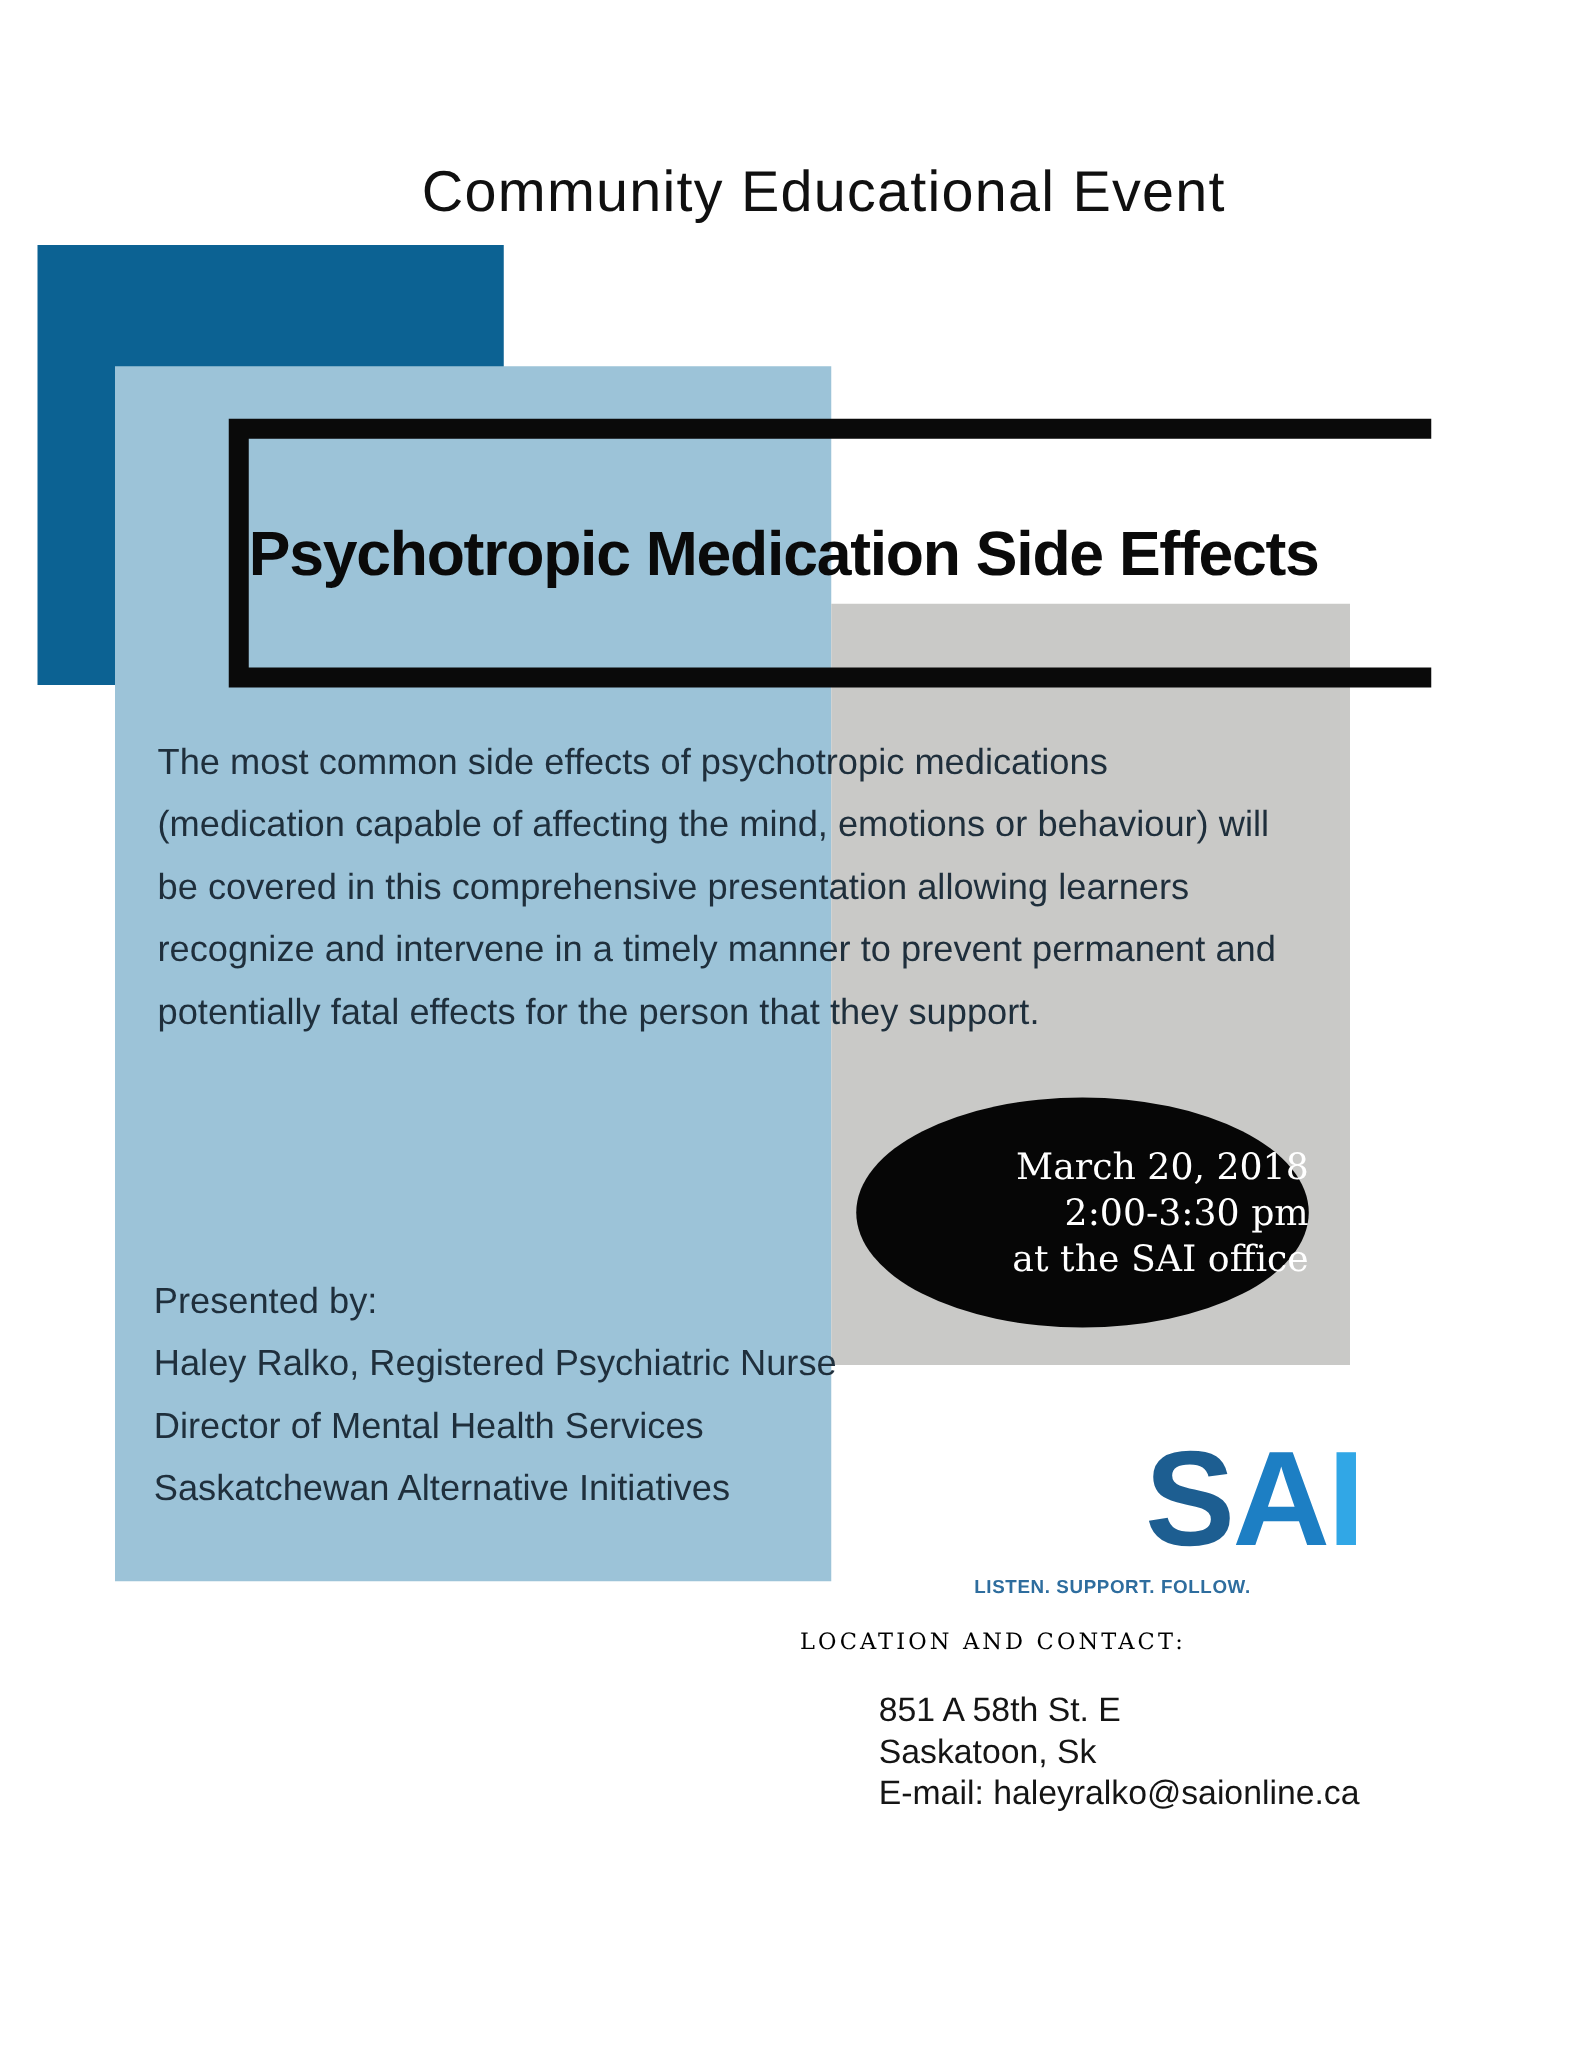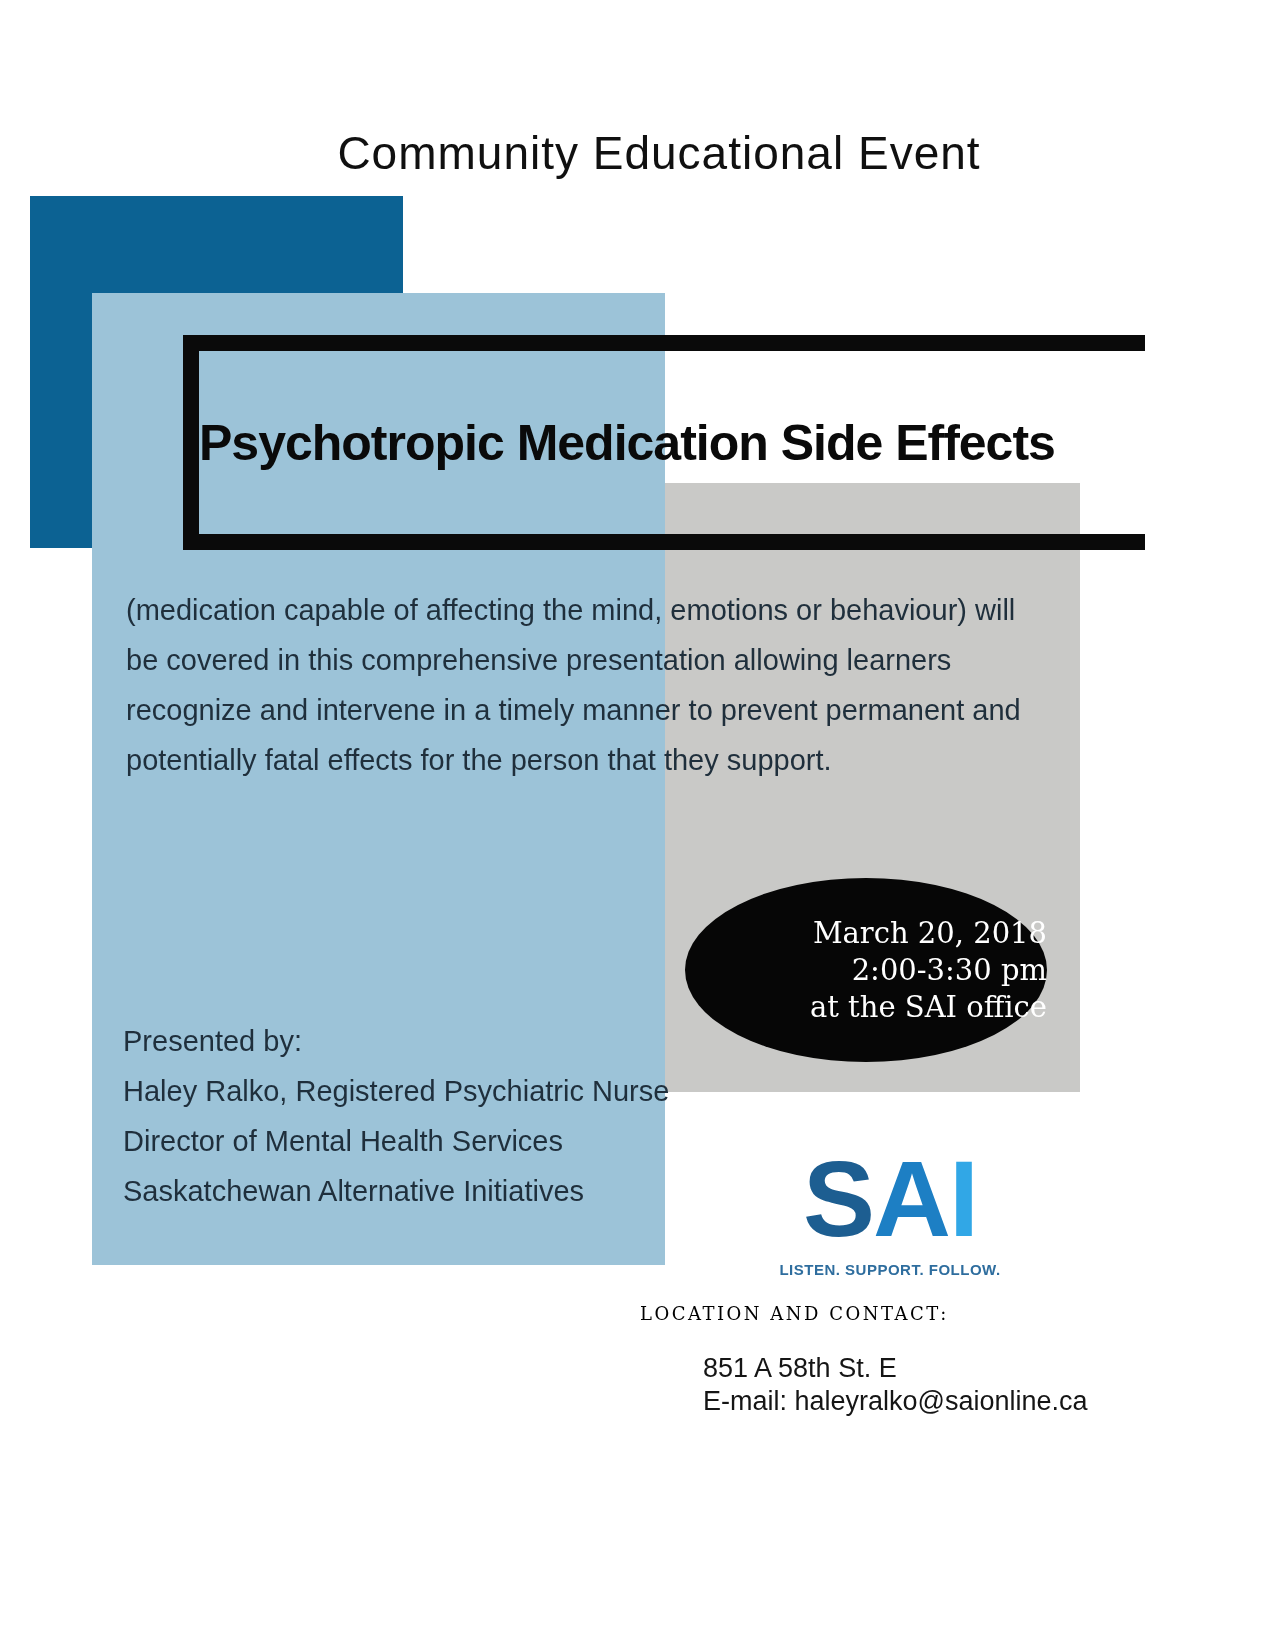--- a/index.html
+++ b/index.html
@@ -81,21 +81,21 @@
     left:123px; top:1016px; width:560px;
     font-size:29px;
     line-height:50px;
     color:#1f2f3c;
     white-space:nowrap;
   }
 
   
   .sai-logo{
     left:690px; top:1145px; width:400px;
-    text-align:center;
+    text-align:right;
     font-weight:700;
     font-size:108px;
     line-height:108px;
     letter-spacing:-2px;
     white-space:nowrap;
   }
   .logo-s{color:#1d5e91;}
   .logo-a{color:#1d7fc4;}
   .logo-i{color:#31a7e6;}
   .logo-tagline{
@@ -134,20 +134,21 @@
   <div class="abs rect-light"></div>
   <div class="abs rect-gray"></div>
 
   <div class="abs event-title">Community Educational Event</div>
 
   <div class="abs headline-box">
     <div class="headline-text">Psychotropic Medication Side Effects</div>
   </div>
 
   <div class="abs description">
+    <div>The most common side effects of psychotropic medications</div>
     <div>(medication capable of affecting the mind, emotions or behaviour) will</div>
     <div>be covered in this comprehensive presentation allowing learners</div>
     <div>recognize and intervene in a timely manner to prevent permanent and</div>
     <div>potentially fatal effects for the person that they support.</div>
   </div>
 
   <div class="abs date-badge">
     <div>March 20, 2018</div>
     <div>2:00-3:30 pm</div>
     <div>at the SAI office</div>
@@ -159,16 +160,17 @@
     <div>Director of Mental Health Services</div>
     <div>Saskatchewan Alternative Initiatives</div>
   </div>
 
   <div class="abs sai-logo"><span class="logo-s">S</span><span class="logo-a">A</span><span class="logo-i">I</span></div>
   <div class="abs logo-tagline">LISTEN. SUPPORT. FOLLOW.</div>
 
   <div class="abs contact-heading">LOCATION AND CONTACT:</div>
   <div class="abs contact-info">
     <div>851 A 58th St. E</div>
+    <div>Saskatoon, Sk</div>
     <div>E-mail: haleyralko@saionline.ca</div>
   </div>
 
 </div>
 
 </body></html>

